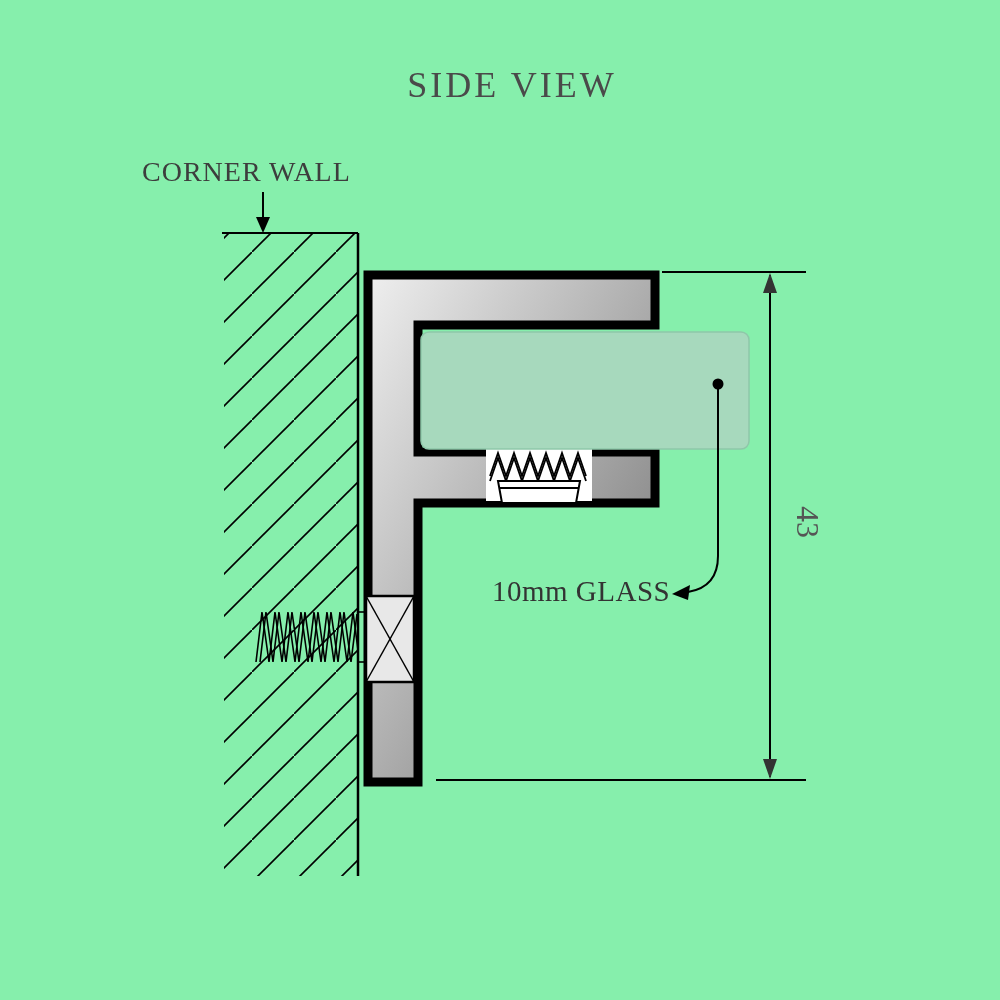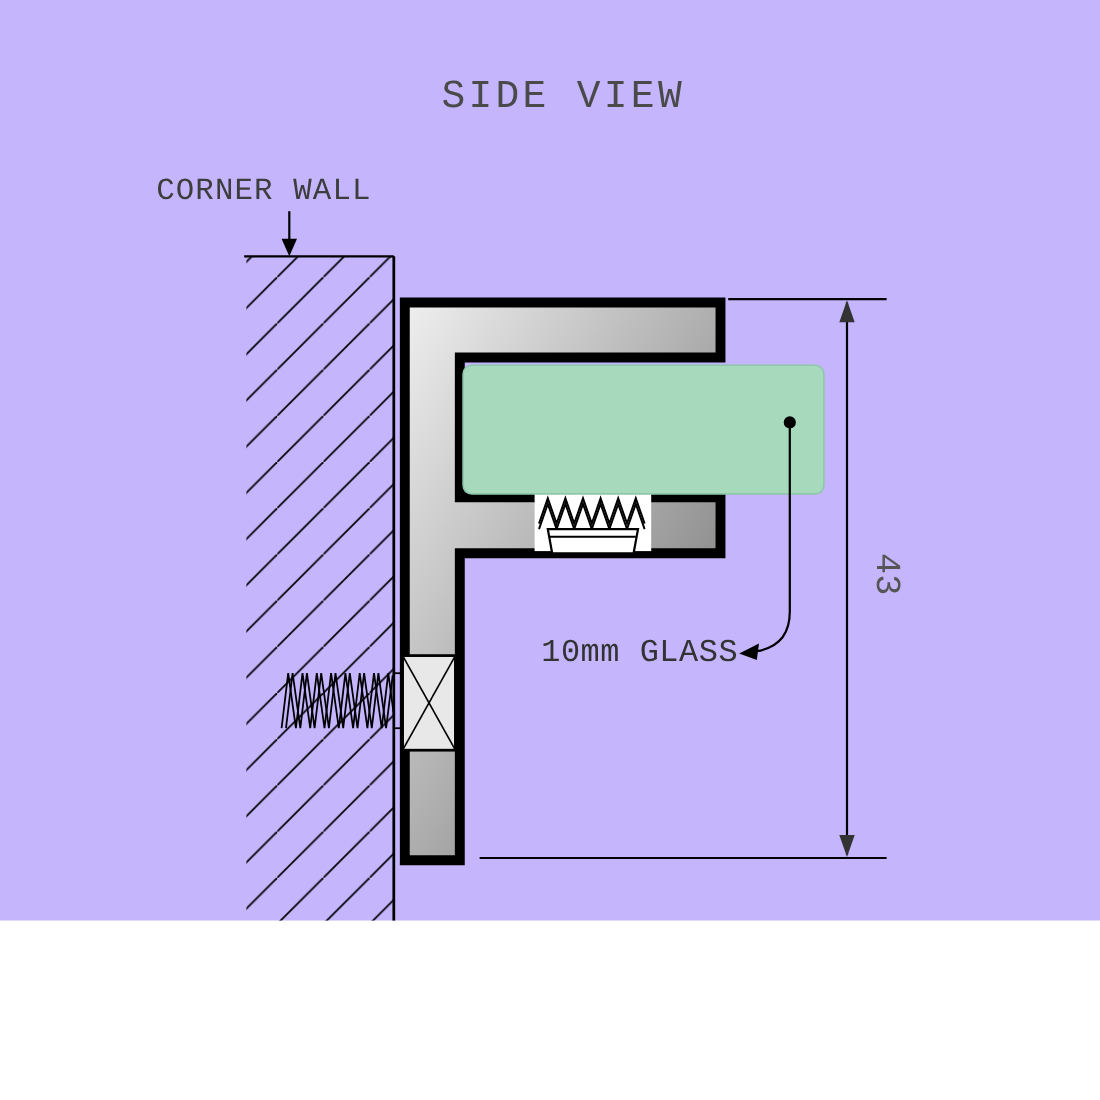--- a/index.html
+++ b/index.html
@@ -3,24 +3,24 @@
 <meta charset="utf-8">
 <style>
   html, body {
     margin: 0;
     padding: 0;
     background: #ffffff;
   }
   .canvas {
     position: relative;
     width: 1000px;
-    height: 837px;
-    background: #c4b5fd;
+    height: 1000px;
+    background: #86efac;
     overflow: hidden;
-    font-family: Liberation Mono, monospace;
+    font-family: Liberation Serif, serif;
   }
   svg { display: block; }
   .title-text {
     font-size: 36px;
     letter-spacing: 3px;
     fill: #4a4a4a;
   }
   .label-text {
     font-size: 28px;
     letter-spacing: 1px;

